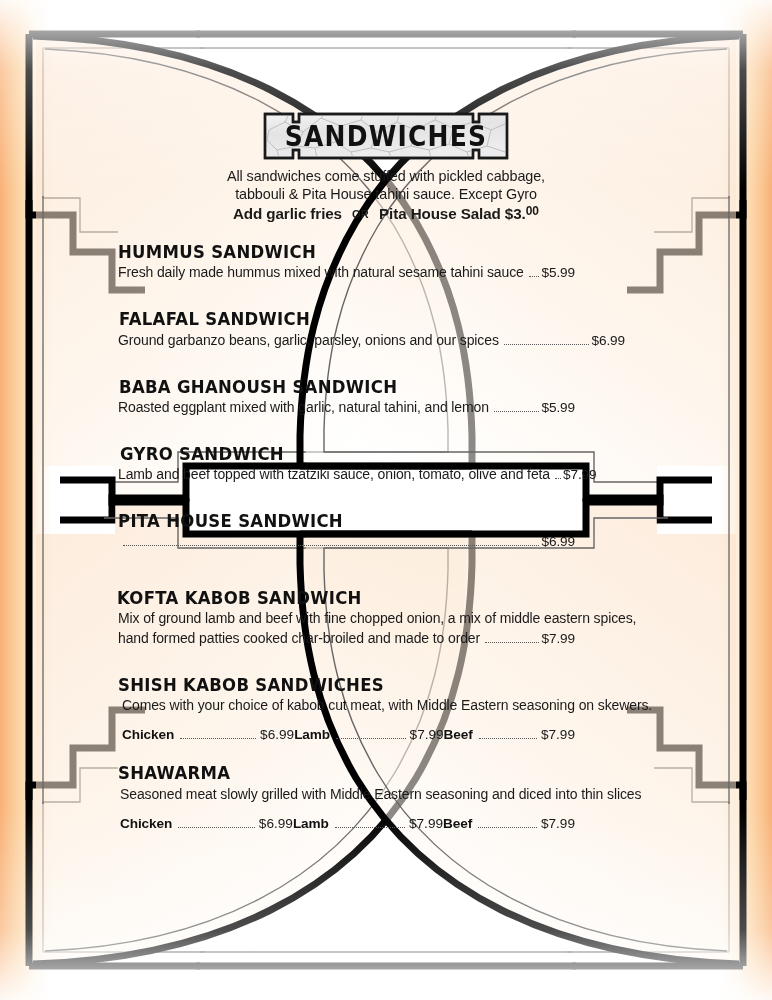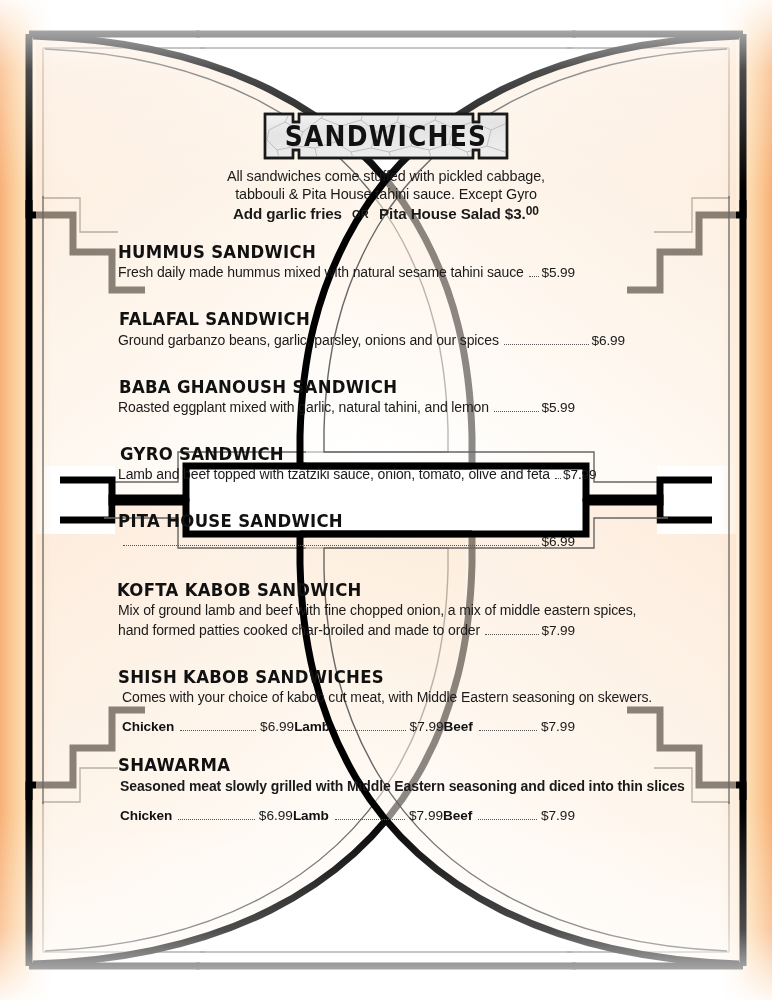--- a/index.html
+++ b/index.html
@@ -408,21 +408,21 @@
           </div>
         </div>
         <div class="item" style="margin-bottom: 30px;">
           <div class="item-name" style="margin-left: 120px;">GYRO SANDWICH</div>
           <div class="desc-row" style="margin-left: 118px; margin-right: 116px;">
             <span class="desc-text">Lamb and beef topped with tzatziki sauce, onion, tomato, olive and feta</span>
             <span class="leader"></span>
             <span class="price-val">$7.99</span>
           </div>
         </div>
-        <div class="item" style="margin-bottom: 32px;">
+        <div class="item" style="margin-bottom: 40px;">
           <div class="item-name" style="margin-left: 118px;">PITA HOUSE SANDWICH</div>
           <div class="desc-row" style="margin-left: 118px; margin-right: 116px;">
             <span class="leader"></span>
             <span class="price-val">$6.99</span>
           </div>
         </div>
         <div class="item" style="margin-bottom: 30px;">
           <div class="item-name" style="margin-left: 117px;">KOFTA KABOB SANDWICH</div>
           <div class="desc-plain" style="margin-left: 118px;">Mix of ground lamb and beef with fine chopped onion, a mix of middle eastern spices,</div>
           <div class="desc-row" style="margin-left: 118px; margin-right: 116px;">
@@ -447,21 +447,21 @@
             </div>
             <div class="opt" style="flex: 0 0 29%;">
               <span class="opt-label">Beef</span>
               <span class="leader"></span>
               <span class="opt-price">$7.99</span>
             </div>
           </div>
         </div>
         <div class="item" style="margin-bottom: 12px;">
           <div class="item-name" style="margin-left: 118px;">SHAWARMA</div>
-          <div class="desc-plain" style="margin-left: 120px; font-weight: bold;">Seasoned meat slowly grilled with Middle Eastern seasoning and diced into thin slices</div>
+          <div class="desc-plain" style="margin-left: 120px;">Seasoned meat slowly grilled with Middle Eastern seasoning and diced into thin slices</div>
           <div class="options" style="margin-left: 120px; margin-right: 116px;">
             <div class="opt" style="flex: 0 0 38%;">
               <span class="opt-label">Chicken</span>
               <span class="leader"></span>
               <span class="opt-price">$6.99</span>
             </div>
             <div class="opt" style="flex: 0 0 33%;">
               <span class="opt-label">Lamb</span>
               <span class="leader"></span>
               <span class="opt-price">$7.99</span>

